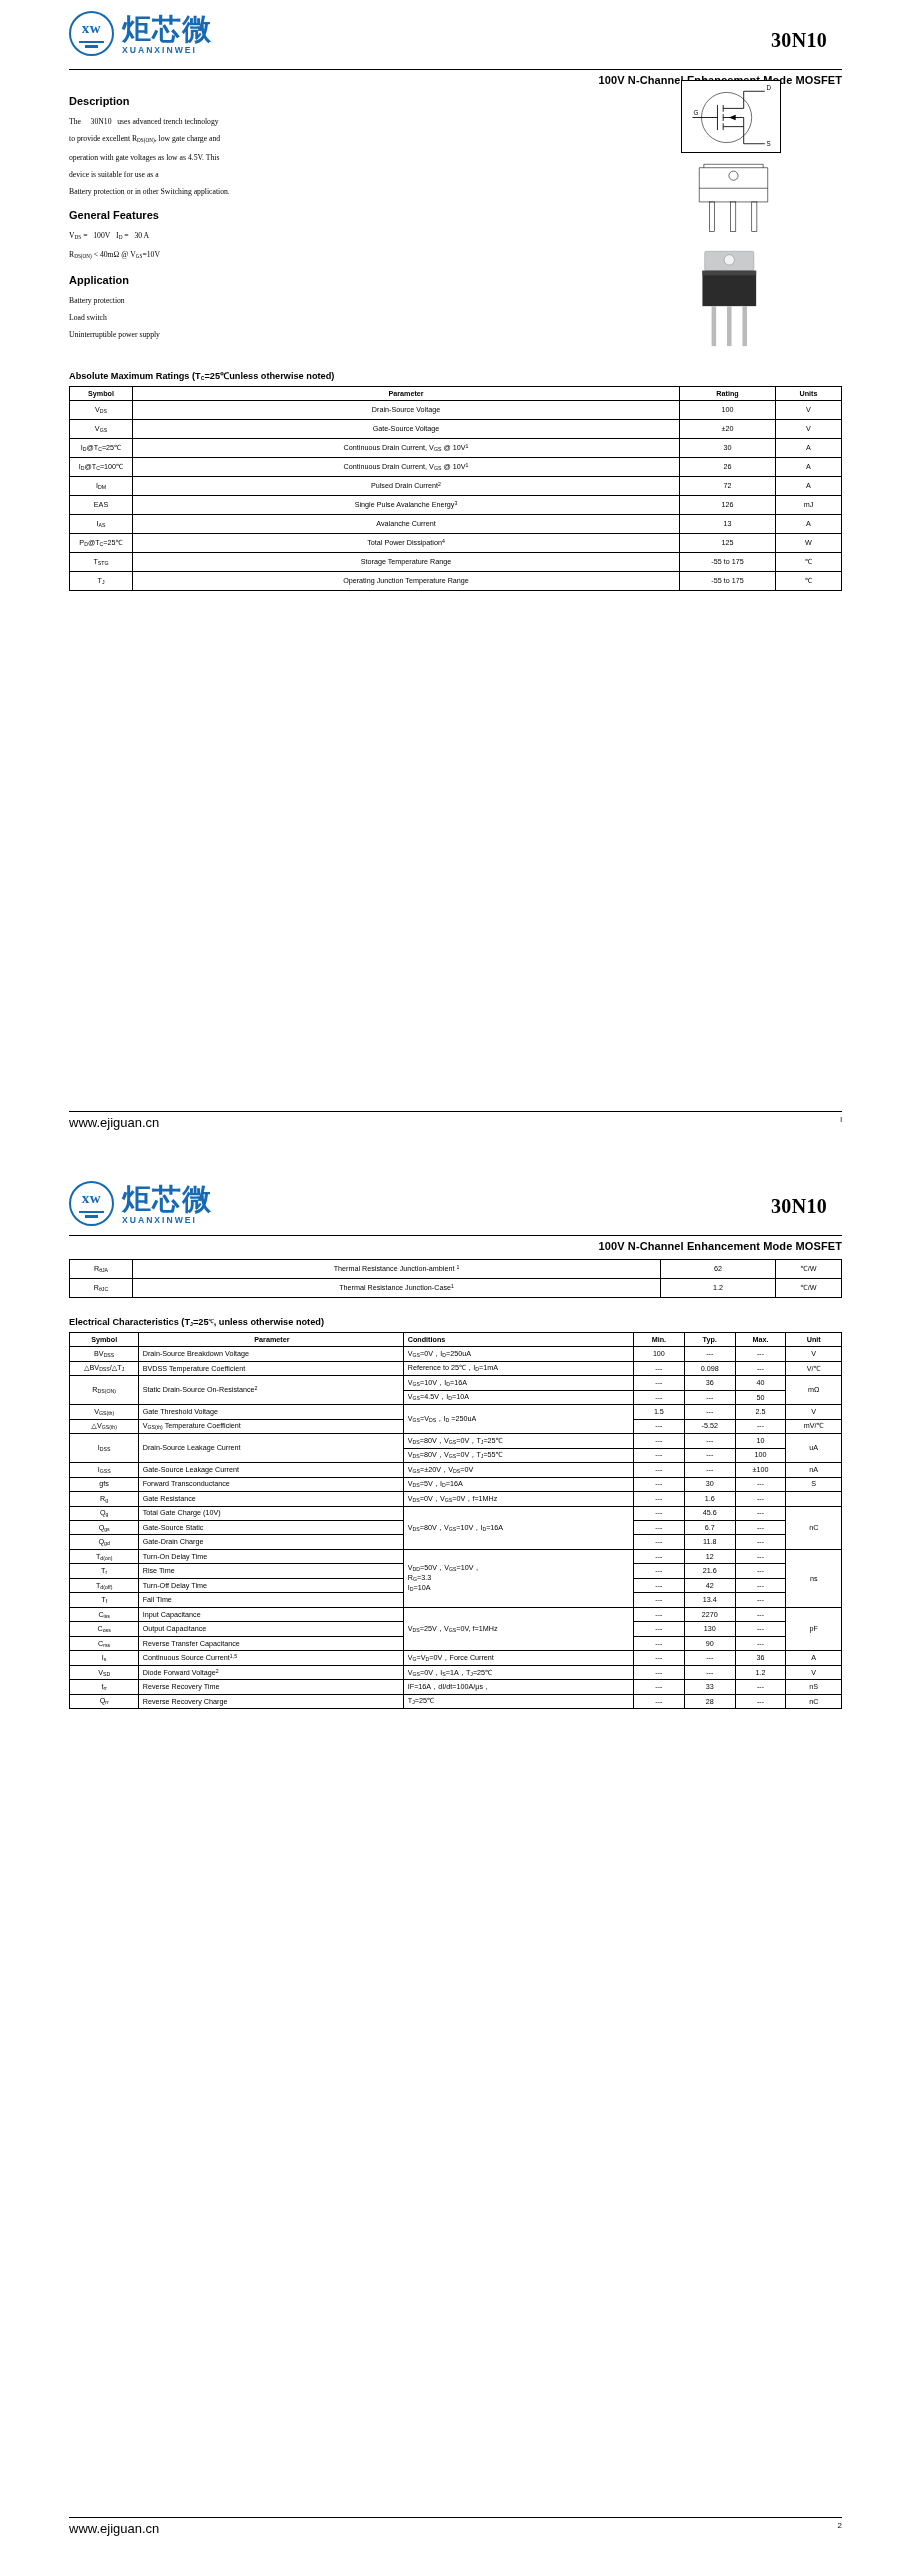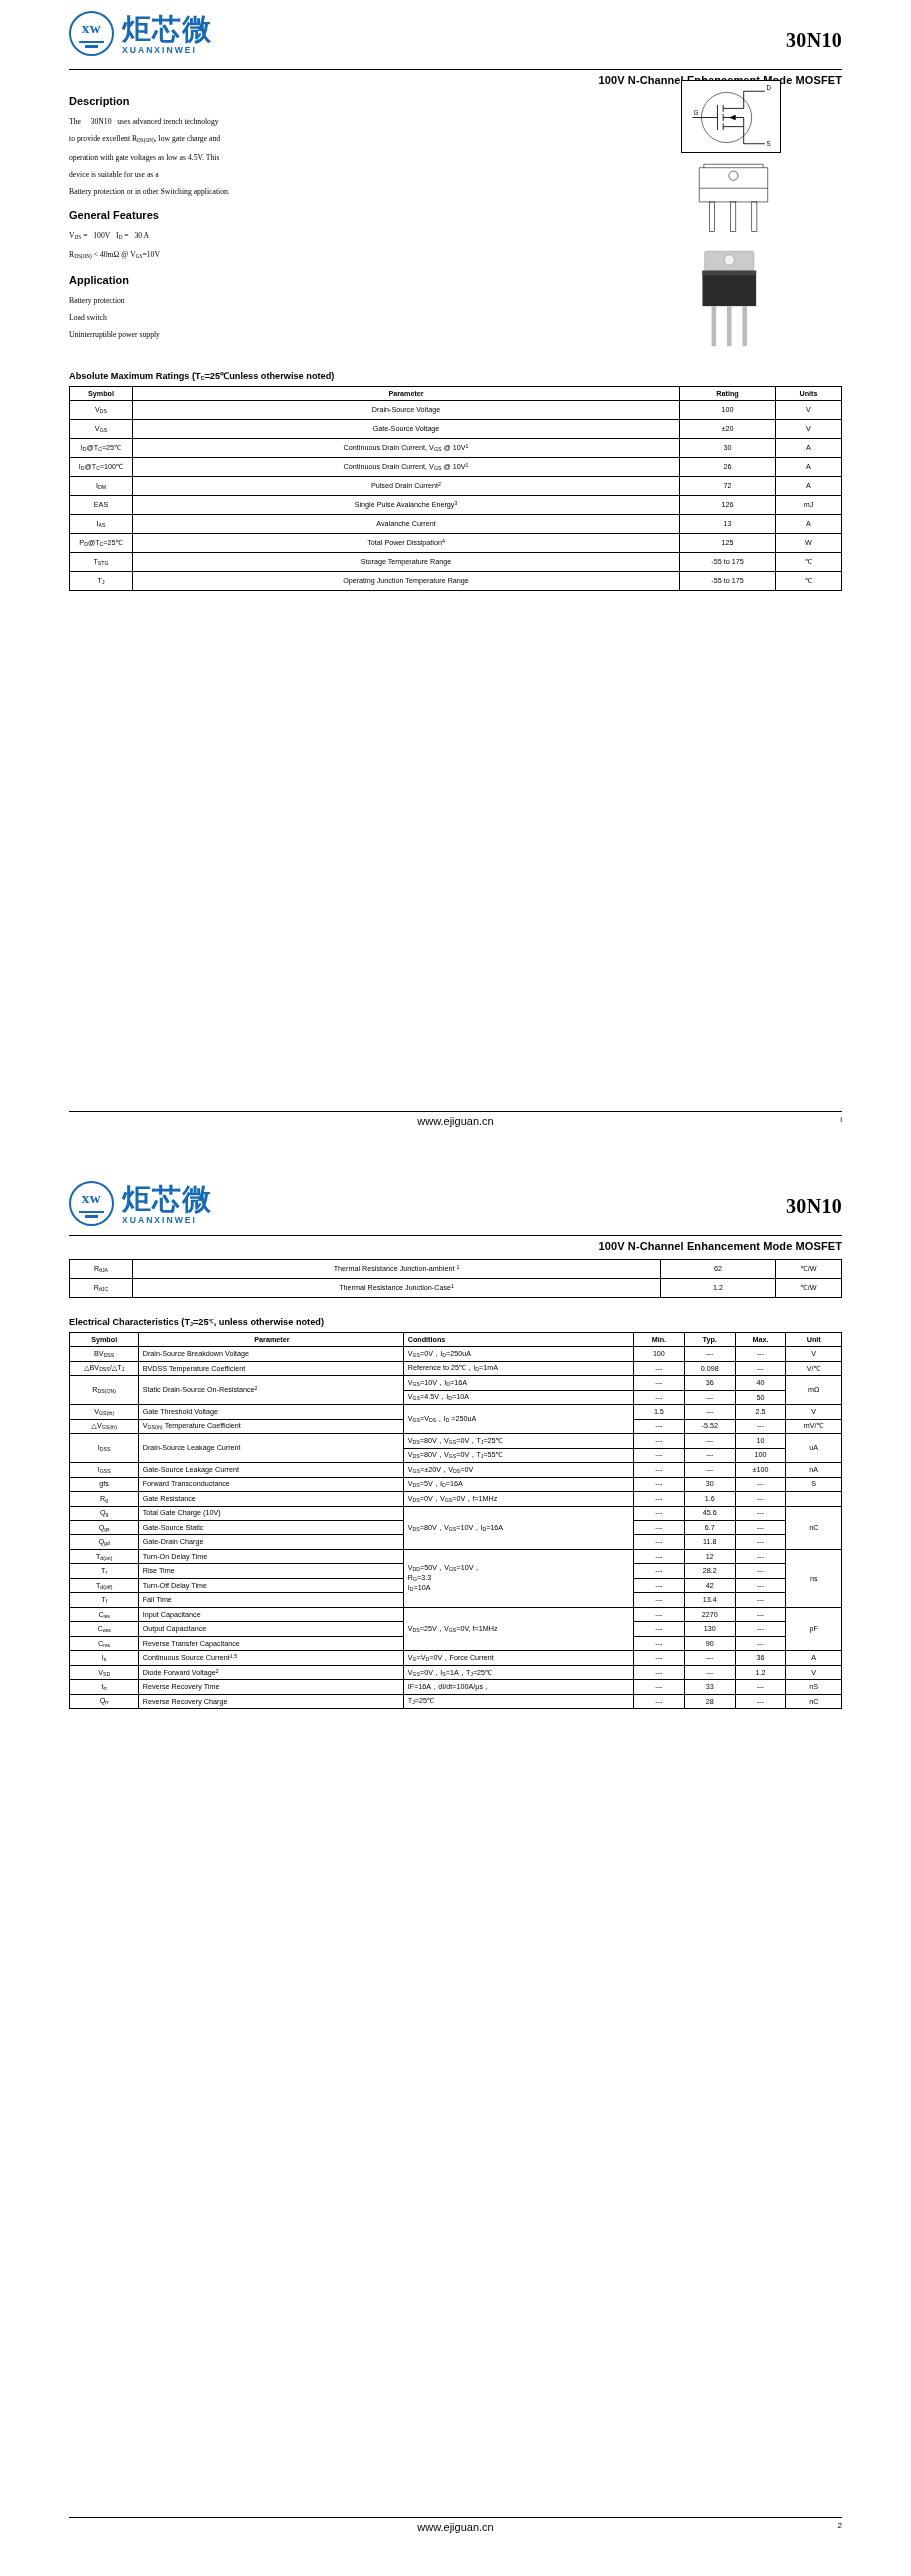--- a/index.html
+++ b/index.html
@@ -76,21 +76,21 @@
   }
   .logo-en {
     font-size:8.6px;
     color:#1669b2;
     letter-spacing:2px;
     font-weight:bold;
     margin-top:1.1px;
   }
   .part-number {
     position:absolute;
-    right:0;
+    right:15px;
     top:29px;
     font-size:20px;
     font-weight:bold;
     letter-spacing:0.3px;
     font-family:"Liberation Serif", serif;
   }
   .header-rule {
     border-top:1.1px solid #000;
     margin-top:1.1px;
   }
@@ -204,22 +204,22 @@
   }
   .footer-rule {
     border-top:0.9px solid #000;
     margin-bottom:3.4px;
   }
   .footer-inner {
     position:relative;
     height:15px;
   }
   .footer-url {
-    text-align:center;
-    font-size:11px;
+    text-align:left;
+    font-size:13px;
   }
   .footer-page {
     position:absolute;
     right:0;
     top:0;
     font-size:8px;
   }
   .clear { clear:both; }
 </style>
 </head>
@@ -602,21 +602,21 @@
         </td>
         <td>---</td>
         <td>12</td>
         <td>---</td>
         <td rowspan="4">ns</td>
       </tr>
       <tr>
         <td>T<sub>r</sub></td>
         <td class="c-par">Rise Time</td>
         <td>---</td>
-        <td>28.2</td>
+        <td>21.6</td>
         <td>---</td>
       </tr>
       <tr>
         <td>T<sub>d(off)</sub></td>
         <td class="c-par">Turn-Off Delay Time</td>
         <td>---</td>
         <td>42</td>
         <td>---</td>
       </tr>
       <tr>

